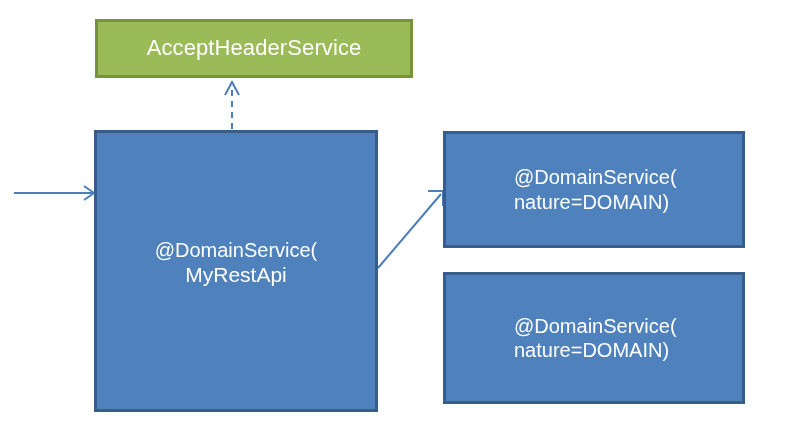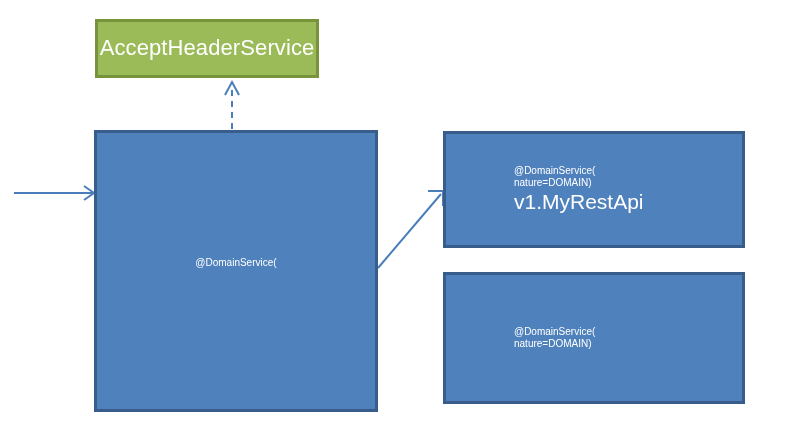--- a/index.html
+++ b/index.html
@@ -35,21 +35,21 @@
   }
   .node-title-lg {
     font-size: 22px;
     letter-spacing: 0.1px;
   }
   .txtblock {
     display: flex;
     flex-direction: column;
   }
   .txt-small {
-    font-size: 10px;
+    font-size: 20px;
     white-space: nowrap;
   }
   .txt-big {
     font-size: 21px;
     white-space: nowrap;
   }
   #mainbox .txtblock {
     align-items: center;
     width: 100%;
     margin-top: -16px;
@@ -80,35 +80,35 @@
     <g>
       <line x1="232" y1="129" x2="232" y2="86" stroke="#4A7EBB" stroke-width="2" stroke-dasharray="6,5"></line>
       <polyline points="225,95 232,82 239,95" fill="none" stroke="#4A7EBB" stroke-width="2"></polyline>
     </g>
     <g>
       <line x1="378" y1="268" x2="441" y2="194" stroke="#4A7EBB" stroke-width="2"></line>
       <polyline points="428,191 443,191 443,206" fill="none" stroke="#4A7EBB" stroke-width="2"></polyline>
     </g>
   </svg>
 
-  <div class="node green" id="accept-header-box" style="left:95px; top:19px; width:224px; height:59px;">
+  <div class="node green" id="accept-header-box" style="left:95px; top:19px; width:318px; height:59px;">
     <span class="node-title-lg">AcceptHeaderService</span>
   </div>
 
   <div class="node blue" id="mainbox" style="left:94px; top:130px; width:284px; height:282px;">
     <div class="txtblock">
       <span class="txt-small">@DomainService(</span>
+      <span class="txt-big">MyRestApi</span>
     </div>
   </div>
 
   <div class="node blue rightbox" id="v1box" style="left:443px; top:131px; width:302px; height:117px;">
     <div class="txtblock">
       <span class="txt-small">@DomainService(</span>
       <span class="txt-small">nature=DOMAIN)</span>
-      <span class="txt-big">v1.MyRestApi</span>
     </div>
   </div>
 
   <div class="node blue rightbox" id="v2box" style="left:443px; top:272px; width:302px; height:132px;">
     <div class="txtblock">
       <span class="txt-small">@DomainService(</span>
       <span class="txt-small">nature=DOMAIN)</span>
     </div>
   </div>
 

